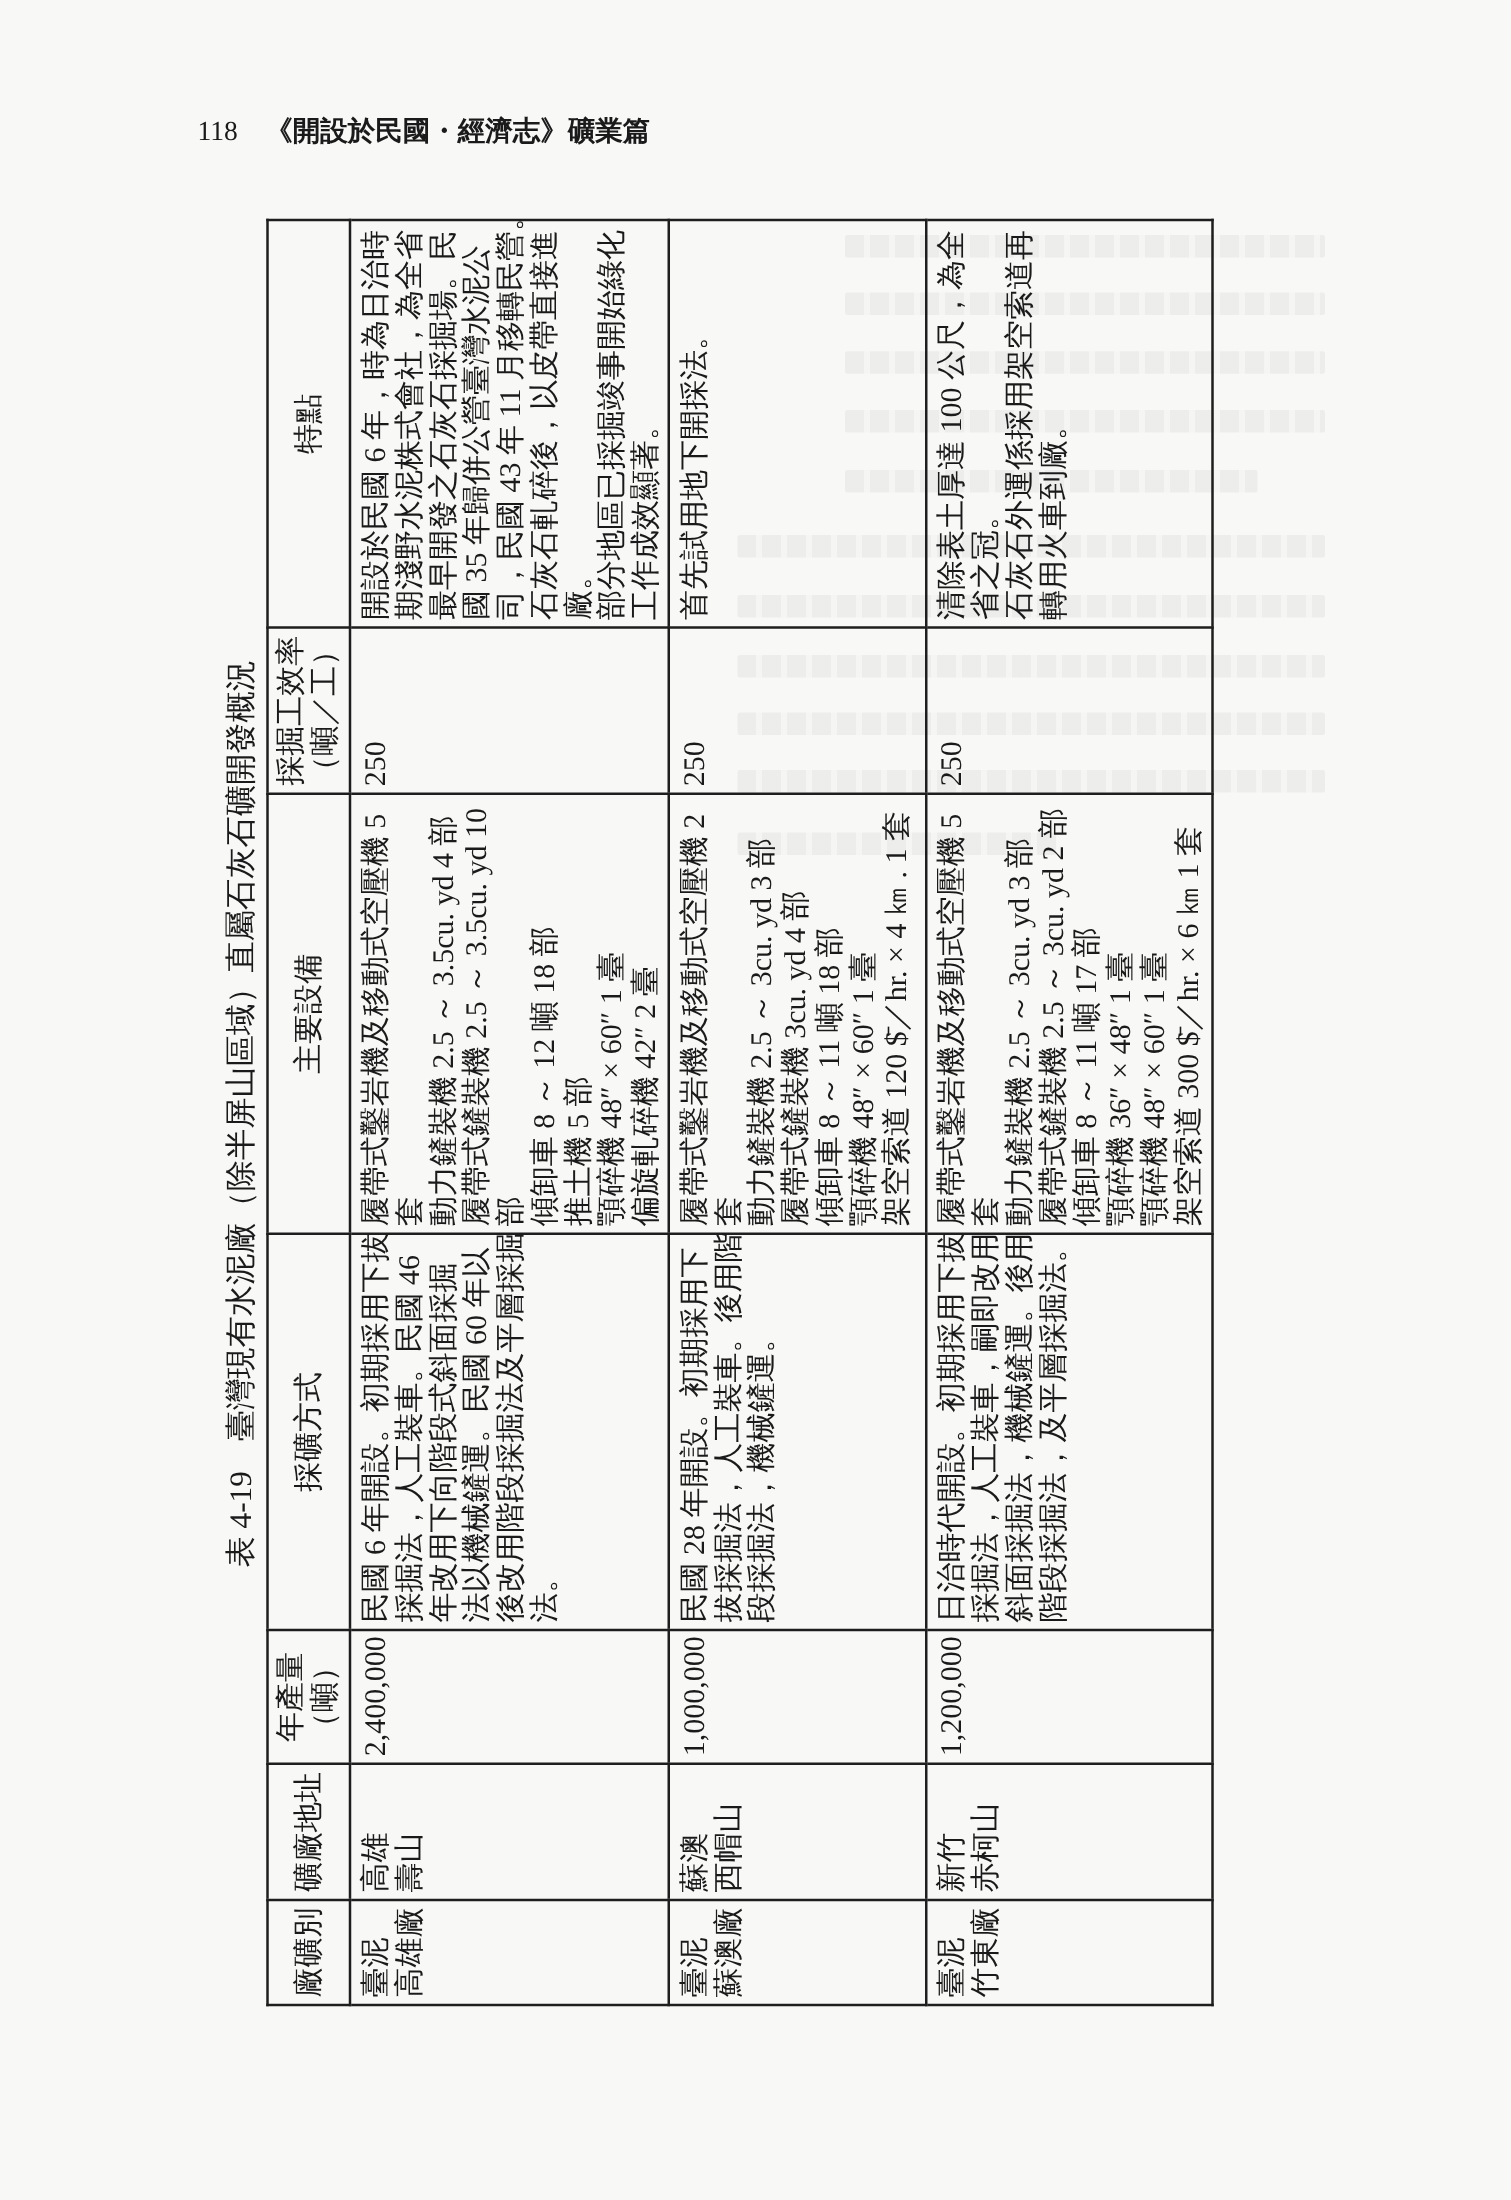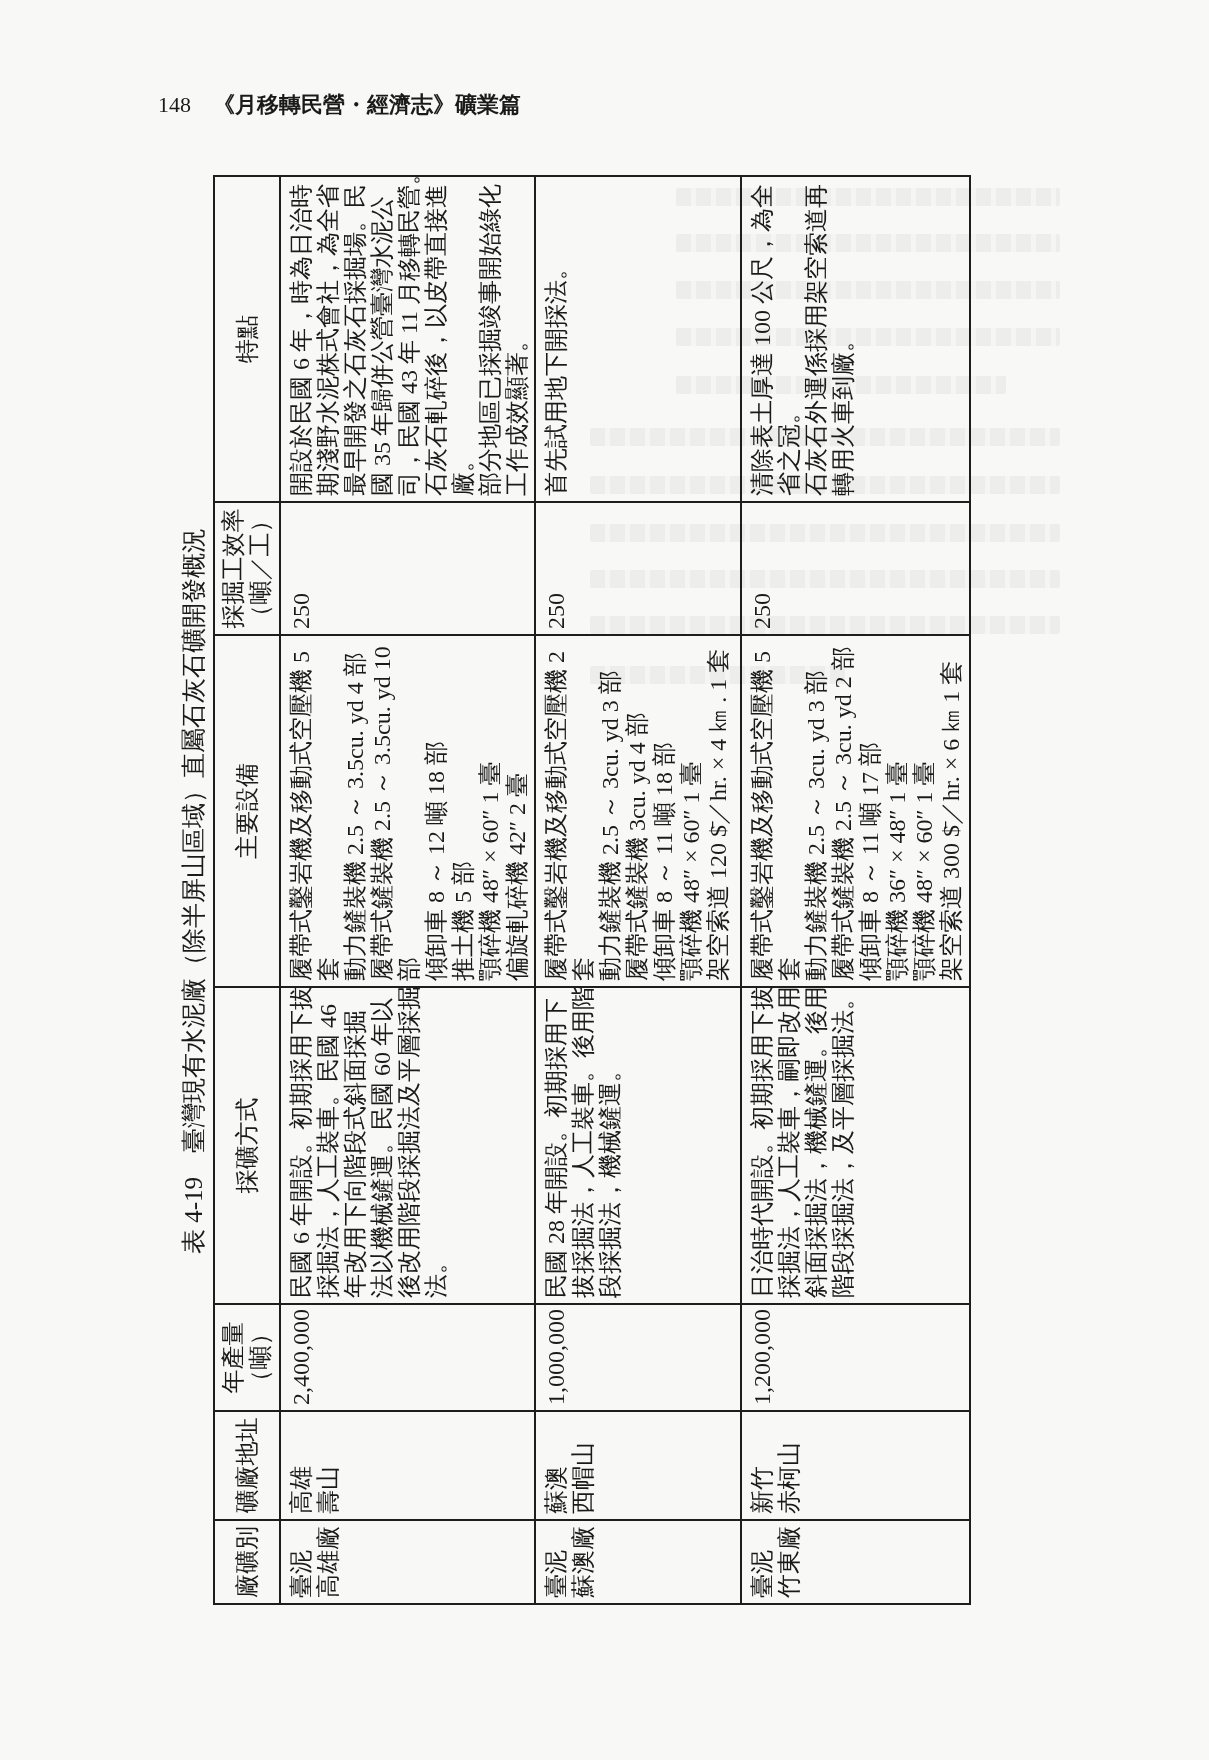--- a/index.html
+++ b/index.html
@@ -50,21 +50,21 @@
 <div class="ghost" style="left:676px;top:328px;width:384px;"></div>
 <div class="ghost" style="left:676px;top:376px;width:330px;"></div>
 <div class="ghost" style="left:590px;top:428px;width:470px;"></div>
 <div class="ghost" style="left:590px;top:476px;width:470px;"></div>
 <div class="ghost" style="left:590px;top:524px;width:470px;"></div>
 <div class="ghost" style="left:590px;top:570px;width:470px;"></div>
 <div class="ghost" style="left:590px;top:616px;width:470px;"></div>
 <div class="ghost" style="left:590px;top:666px;width:255px;"></div>
 
 <div class="running-header">
-  <span class="pn">148</span><span>《月移轉民營・經濟志》礦業篇</span>
+  <span class="pn">118</span><span>《開設於民國・經濟志》礦業篇</span>
 </div>
 
 <div class="caption-wrap">
   <div class="caption-rot">
     <span class="num">表 4-19</span><span>臺灣現有水泥廠（除半屏山區域）直屬石灰石礦開發概況</span>
   </div>
 </div>
 
 <div class="table-wrap">
   <div class="table-rot">

